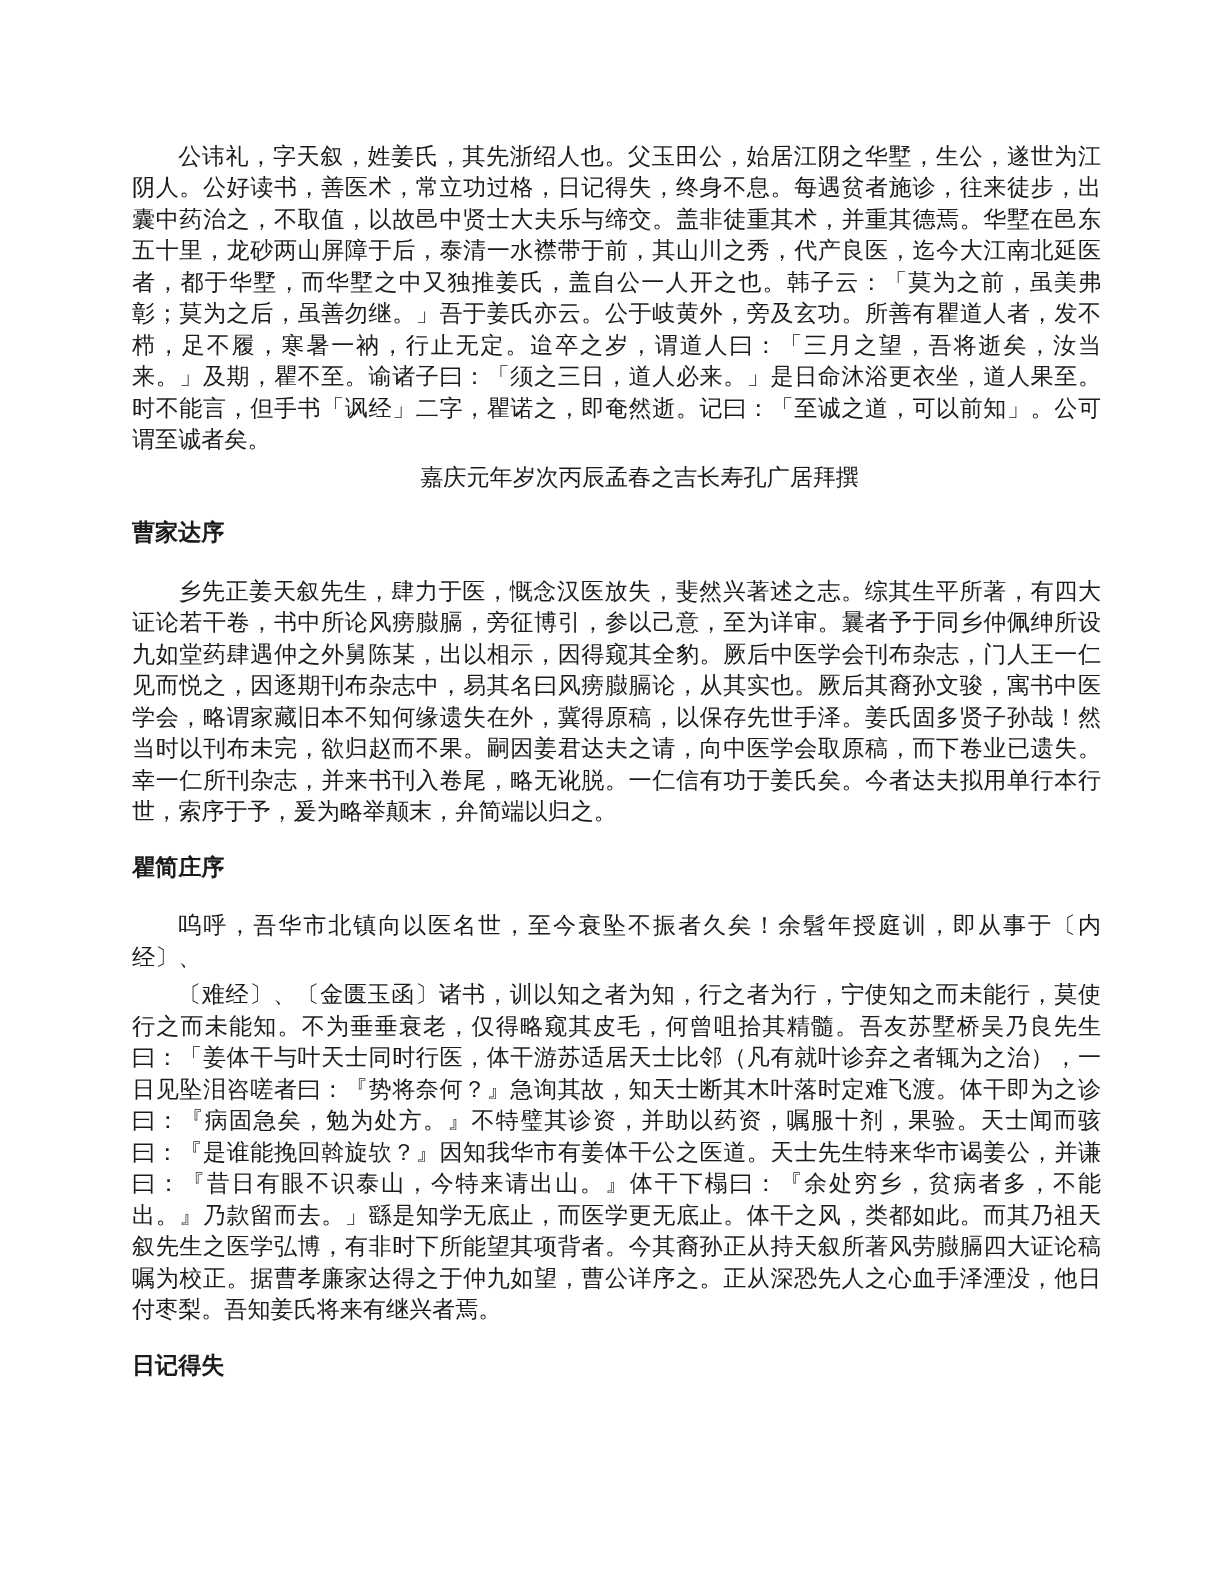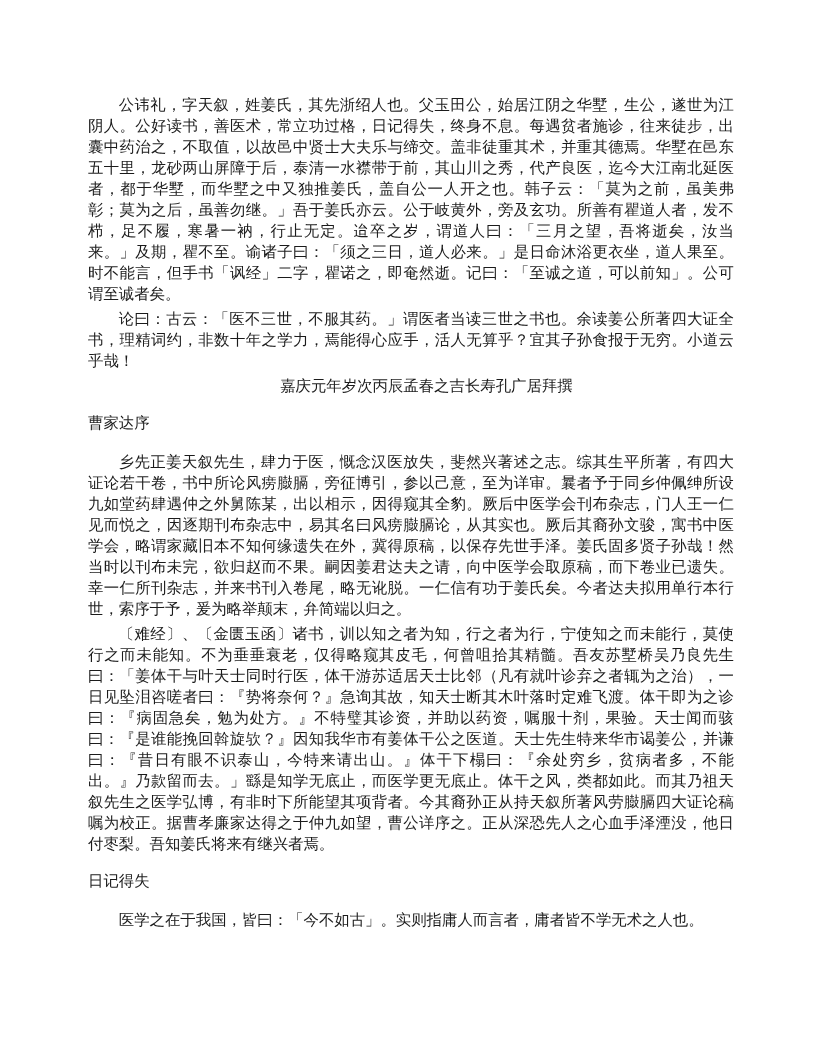--- a/index.html
+++ b/index.html
@@ -31,31 +31,31 @@
   .para {
     text-align: justify;
     text-indent: 2em;
   }
   .sig {
     text-align: center;
     text-indent: 2em;
     margin: 4px 0 12px 0;
   }
   .heading {
-    font-weight: normal;
+    font-weight: bold;
     text-align: left;
     text-indent: 0;
     margin: 16px 0 18px 0;
   }
 </style>
 </head>
 <body>
 
 <div class="page">
   <p class="para">公讳礼，字天叙，姓姜氏，其先浙绍人也。父玉田公，始居江阴之华墅，生公，遂世为江阴人。公好读书，善医术，常立功过格，日记得失，终身不息。每遇贫者施诊，往来徒步，出囊中药治之，不取值，以故邑中贤士大夫乐与缔交。盖非徒重其术，并重其德焉。华墅在邑东五十里，龙砂两山屏障于后，泰清一水襟带于前，其山川之秀，代产良医，迄今大江南北延医者，都于华墅，而华墅之中又独推姜氏，盖自公一人开之也。韩子云：「莫为之前，虽美弗彰；莫为之后，虽善勿继。」吾于姜氏亦云。公于岐黄外，旁及玄功。所善有瞿道人者，发不栉，足不履，寒暑一衲，行止无定。迨卒之岁，谓道人曰：「三月之望，吾将逝矣，汝当来。」及期，瞿不至。谕诸子曰：「须之三日，道人必来。」是日命沐浴更衣坐，道人果至。时不能言，但手书「讽经」二字，瞿诺之，即奄然逝。记曰：「至诚之道，可以前知」。公可谓至诚者矣。</p>
-  <p class="para">论曰：古云：「医不三世，不服其药。」谓医者当读三世之书也。余读姜公所著四大证全书，理精词约，非数十年之学力，焉能得心应手，活人无算乎？宜其子孙食报于无穷。小道云乎哉！</p>
   <p class="sig">嘉庆元年岁次丙辰孟春之吉长寿孔广居拜撰</p>
   <h2 class="heading">曹家达序</h2>
   <p class="para">乡先正姜天叙先生，肆力于医，慨念汉医放失，斐然兴著述之志。综其生平所著，有四大证论若干卷，书中所论风痨臌膈，旁征博引，参以己意，至为详审。曩者予于同乡仲佩绅所设九如堂药肆遇仲之外舅陈某，出以相示，因得窥其全豹。厥后中医学会刊布杂志，门人王一仁见而悦之，因逐期刊布杂志中，易其名曰风痨臌膈论，从其实也。厥后其裔孙文骏，寓书中医学会，略谓家藏旧本不知何缘遗失在外，冀得原稿，以保存先世手泽。姜氏固多贤子孙哉！然当时以刊布未完，欲归赵而不果。嗣因姜君达夫之请，向中医学会取原稿，而下卷业已遗失。幸一仁所刊杂志，并来书刊入卷尾，略无讹脱。一仁信有功于姜氏矣。今者达夫拟用单行本行世，索序于予，爰为略举颠末，弁简端以归之。</p>
+  <h2 class="heading">瞿简庄序</h2>
+  <p class="para">呜呼，吾华市北镇向以医名世，至今衰坠不振者久矣！余髫年授庭训，即从事于〔内经〕、</p>
   <p class="para">〔难经〕、〔金匮玉函〕诸书，训以知之者为知，行之者为行，宁使知之而未能行，莫使行之而未能知。不为垂垂衰老，仅得略窥其皮毛，何曾咀拾其精髓。吾友苏墅桥吴乃良先生曰：「姜体干与叶天士同时行医，体干游苏适居天士比邻（凡有就叶诊弃之者辄为之治），一日见坠泪咨嗟者曰：『势将奈何？』急询其故，知天士断其木叶落时定难飞渡。体干即为之诊曰：『病固急矣，勉为处方。』不特璧其诊资，并助以药资，嘱服十剂，果验。天士闻而骇曰：『是谁能挽回斡旋欤？』因知我华市有姜体干公之医道。天士先生特来华市谒姜公，并谦曰：『昔日有眼不识泰山，今特来请出山。』体干下榻曰：『余处穷乡，贫病者多，不能出。』乃款留而去。」繇是知学无底止，而医学更无底止。体干之风，类都如此。而其乃祖天叙先生之医学弘博，有非时下所能望其项背者。今其裔孙正从持天叙所著风劳臌膈四大证论稿嘱为校正。据曹孝廉家达得之于仲九如望，曹公详序之。正从深恐先人之心血手泽湮没，他日付枣梨。吾知姜氏将来有继兴者焉。</p>
   <h2 class="heading">日记得失</h2>
-  <p class="para">医学之在于我国，皆曰：「今不如古」。实则指庸人而言者，庸者皆不学无术之人也。</p>
 </div>
 
 </body></html>

